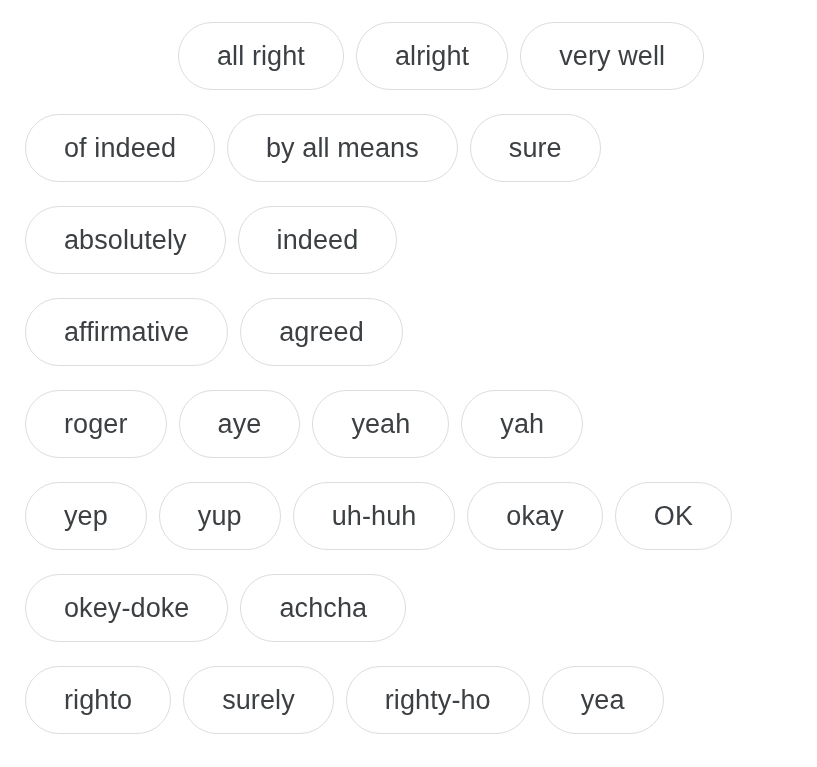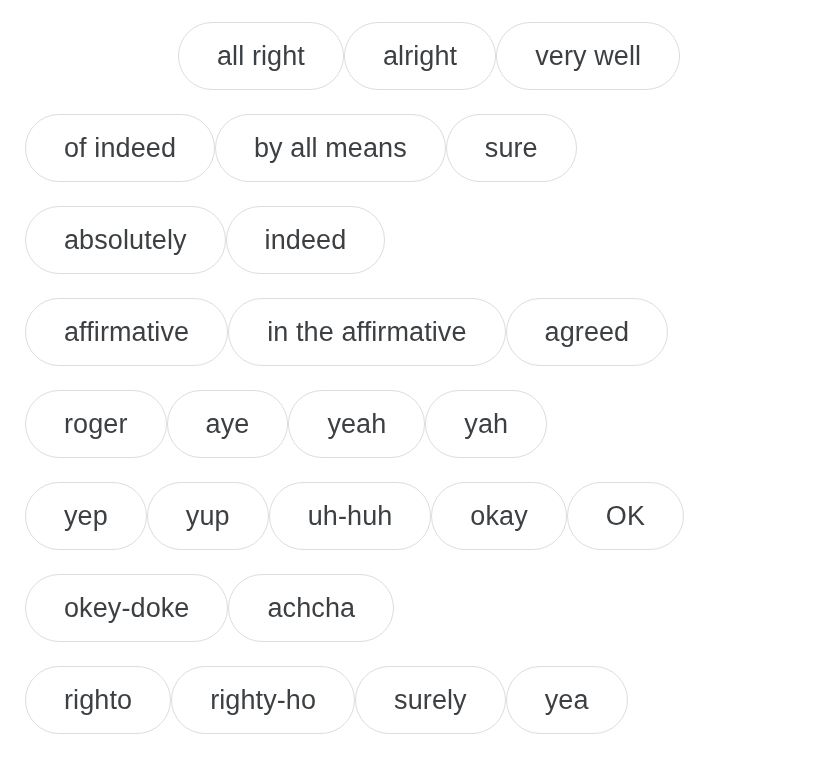--- a/index.html
+++ b/index.html
@@ -20,20 +20,21 @@
     width: 817px;
     height: 767px;
     box-sizing: border-box;
     padding: 0;
   }
 
   .chip-row {
     display: flex;
     flex-direction: row;
     align-items: center;
+    gap: 12px;
     height: 68px;
     margin-bottom: 24px;
     padding-left: 25px;
     box-sizing: border-box;
     white-space: nowrap;
   }
 
   .chip-row:first-child {
     padding-left: 178px;
     margin-top: 22px;
@@ -101,23 +102,20 @@
     <div class="chip">
         <span class="chip-label">indeed</span>
       </div>
   </div>
 
   <div class="chip-row">
     <div class="chip">
         <span class="chip-label">affirmative</span>
       </div>
     <div class="chip">
-        <span class="chip-label">in the affirmative</span>
-      </div>
-    <div class="chip">
         <span class="chip-label">agreed</span>
       </div>
   </div>
 
   <div class="chip-row">
     <div class="chip">
         <span class="chip-label">roger</span>
       </div>
     <div class="chip">
         <span class="chip-label">aye</span>
@@ -155,23 +153,23 @@
     <div class="chip">
         <span class="chip-label">achcha</span>
       </div>
   </div>
 
   <div class="chip-row">
     <div class="chip">
         <span class="chip-label">righto</span>
       </div>
     <div class="chip">
-        <span class="chip-label">righty-ho</span>
+        <span class="chip-label">surely</span>
       </div>
     <div class="chip">
-        <span class="chip-label">surely</span>
+        <span class="chip-label">righty-ho</span>
       </div>
     <div class="chip">
         <span class="chip-label">yea</span>
       </div>
   </div>
 
 </div>
 
 </body></html>

